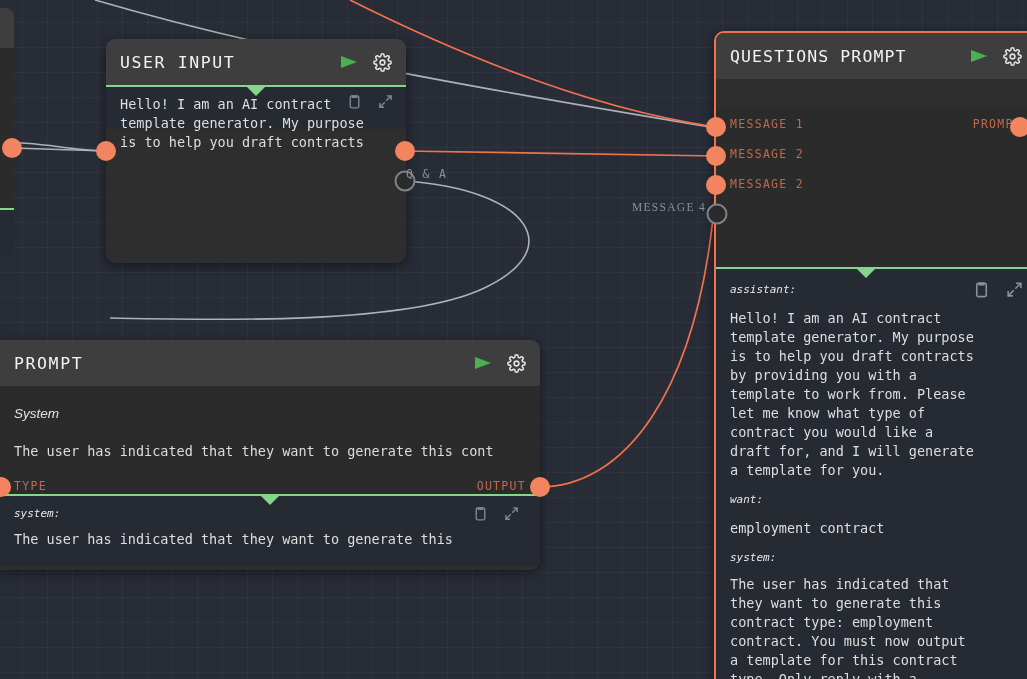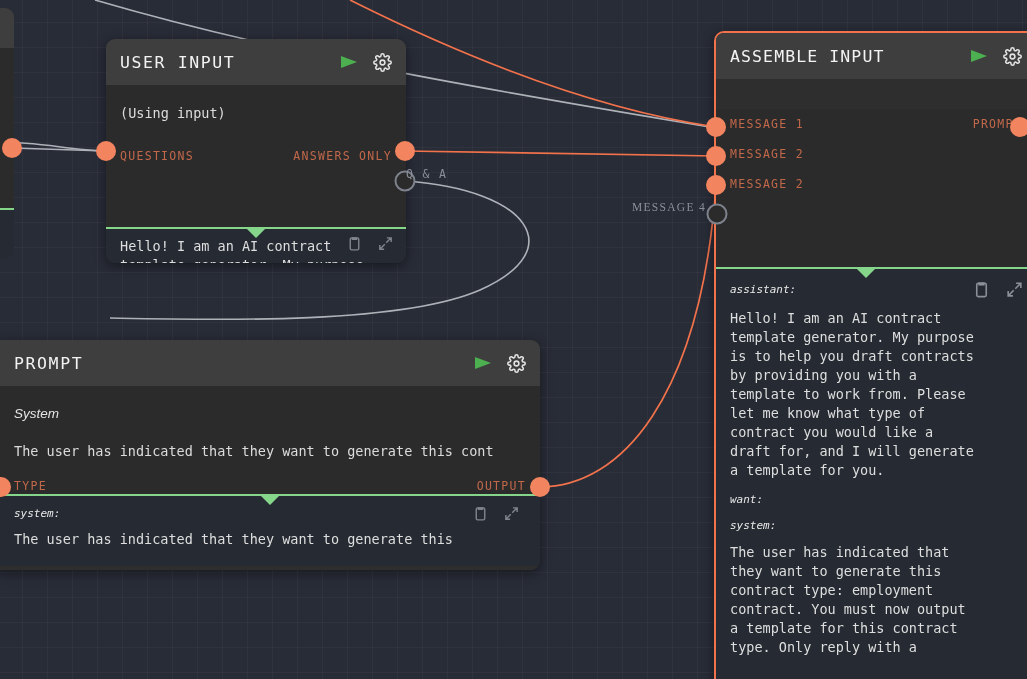--- a/index.html
+++ b/index.html
@@ -99,30 +99,20 @@
             <path d="M2 2 L18 8 L2 14 Z" fill="#4caf50"></path>
           </svg>
       </div>
       <div class="ico">
         <svg width="19" height="19" viewBox="0 0 24 24" fill="none" stroke="#e2e2e2" stroke-width="2">
           <circle cx="12" cy="12" r="3"></circle>
           <path d="M19.4 15a1.6 1.6 0 0 0 .3 1.8l.1.1a2 2 0 1 1-2.8 2.8l-.1-.1a1.6 1.6 0 0 0-1.8-.3 1.6 1.6 0 0 0-1 1.5V21a2 2 0 1 1-4 0v-.1A1.6 1.6 0 0 0 9 19.4a1.6 1.6 0 0 0-1.8.3l-.1.1a2 2 0 1 1-2.8-2.8l.1-.1a1.6 1.6 0 0 0 .3-1.8 1.6 1.6 0 0 0-1.5-1H3a2 2 0 1 1 0-4h.1A1.6 1.6 0 0 0 4.6 9a1.6 1.6 0 0 0-.3-1.8l-.1-.1a2 2 0 1 1 2.8-2.8l.1.1a1.6 1.6 0 0 0 1.8.3H9a1.6 1.6 0 0 0 1-1.5V3a2 2 0 1 1 4 0v.1a1.6 1.6 0 0 0 1 1.5 1.6 1.6 0 0 0 1.8-.3l.1-.1a2 2 0 1 1 2.8 2.8l-.1.1a1.6 1.6 0 0 0-.3 1.8V9a1.6 1.6 0 0 0 1.5 1H21a2 2 0 1 1 0 4h-.1a1.6 1.6 0 0 0-1.5 1z"></path>
         </svg>
       </div>
     </div>
-    <div class="body" style="height:142px;">
-      <div class="freetext" style="padding-top:20px;">(Using input)</div>
-      <div class="prow" style="margin-top:20px;">
-        <span class="pname left">QUESTIONS</span>
-        <span class="pname right">ANSWERS ONLY</span>
-      </div>
-      <div class="prow">
-        
-      </div>
-    </div>
     <div class="outwrap" style="height:42px;">
       <div class="caret"></div>
       <div class="outbody" style="padding-top:8px;">
         <div class="outicons" style="top:6px;">
           <svg width="17" height="17" viewBox="0 0 24 24" fill="none" stroke="#7f848d" stroke-width="2">
             <rect x="6" y="4" width="12" height="17" rx="2"></rect>
               <path d="M9 4h6v2H9z"></path>
           </svg>
           <svg width="17" height="17" viewBox="0 0 24 24" fill="none" stroke="#7f848d" stroke-width="2">
             <path d="M14 4h6v6M20 4l-7 7M10 20H4v-6M4 20l7-7"></path>
@@ -177,21 +167,21 @@
         <div class="role" style="margin-bottom:10px;">system:</div>
         <div class="msg">The user has indicated that they want to generate this</div>
       </div>
     </div>
   </div>
   <div class="dot" style="left:1px;top:487px;"></div>
   <div class="dot" style="left:540px;top:487px;"></div>
 
   <div class="node selected" style="left:714px;top:31px;width:320px;height:660px;">
     <div class="hdr">
-      <div class="title" style="letter-spacing:1.1px;">ASSEMBLE INPUT</div>
+      <div class="title" style="letter-spacing:1.1px;">QUESTIONS PROMPT</div>
       <div class="ico">
         <svg width="20" height="16" viewBox="0 0 20 16">
             <path d="M2 2 L18 8 L2 14 Z" fill="#4caf50"></path>
           </svg>
       </div>
       <div class="ico">
         <svg width="19" height="19" viewBox="0 0 24 24" fill="none" stroke="#e2e2e2" stroke-width="2">
           <circle cx="12" cy="12" r="3"></circle>
           <path d="M19.4 15a1.6 1.6 0 0 0 .3 1.8l.1.1a2 2 0 1 1-2.8 2.8l-.1-.1a1.6 1.6 0 0 0-1.8-.3 1.6 1.6 0 0 0-1 1.5V21a2 2 0 1 1-4 0v-.1A1.6 1.6 0 0 0 9 19.4a1.6 1.6 0 0 0-1.8.3l-.1.1a2 2 0 1 1-2.8-2.8l.1-.1a1.6 1.6 0 0 0 .3-1.8 1.6 1.6 0 0 0-1.5-1H3a2 2 0 1 1 0-4h.1A1.6 1.6 0 0 0 4.6 9a1.6 1.6 0 0 0-.3-1.8l-.1-.1a2 2 0 1 1 2.8-2.8l.1.1a1.6 1.6 0 0 0 1.8.3H9a1.6 1.6 0 0 0 1-1.5V3a2 2 0 1 1 4 0v.1a1.6 1.6 0 0 0 1 1.5 1.6 1.6 0 0 0 1.8-.3l.1-.1a2 2 0 1 1 2.8 2.8l-.1.1a1.6 1.6 0 0 0-.3 1.8V9a1.6 1.6 0 0 0 1.5 1H21a2 2 0 1 1 0 4h-.1a1.6 1.6 0 0 0-1.5 1z"></path>
         </svg>
@@ -225,20 +215,21 @@
         <div class="msg">Hello! I am an AI contract
 template generator. My purpose
 is to help you draft contracts
 by providing you with a
 template to work from. Please
 let me know what type of
 contract you would like a
 draft for, and I will generate
 a template for you.</div>
         <div class="role">want:</div>
+        <div class="msg">employment contract</div>
         <div class="role" style="margin-bottom:11px;">system:</div>
         <div class="msg">The user has indicated that
 they want to generate this
 contract type: employment
 contract. You must now output
 a template for this contract
 type. Only reply with a</div>
       </div>
     </div>
   </div>

